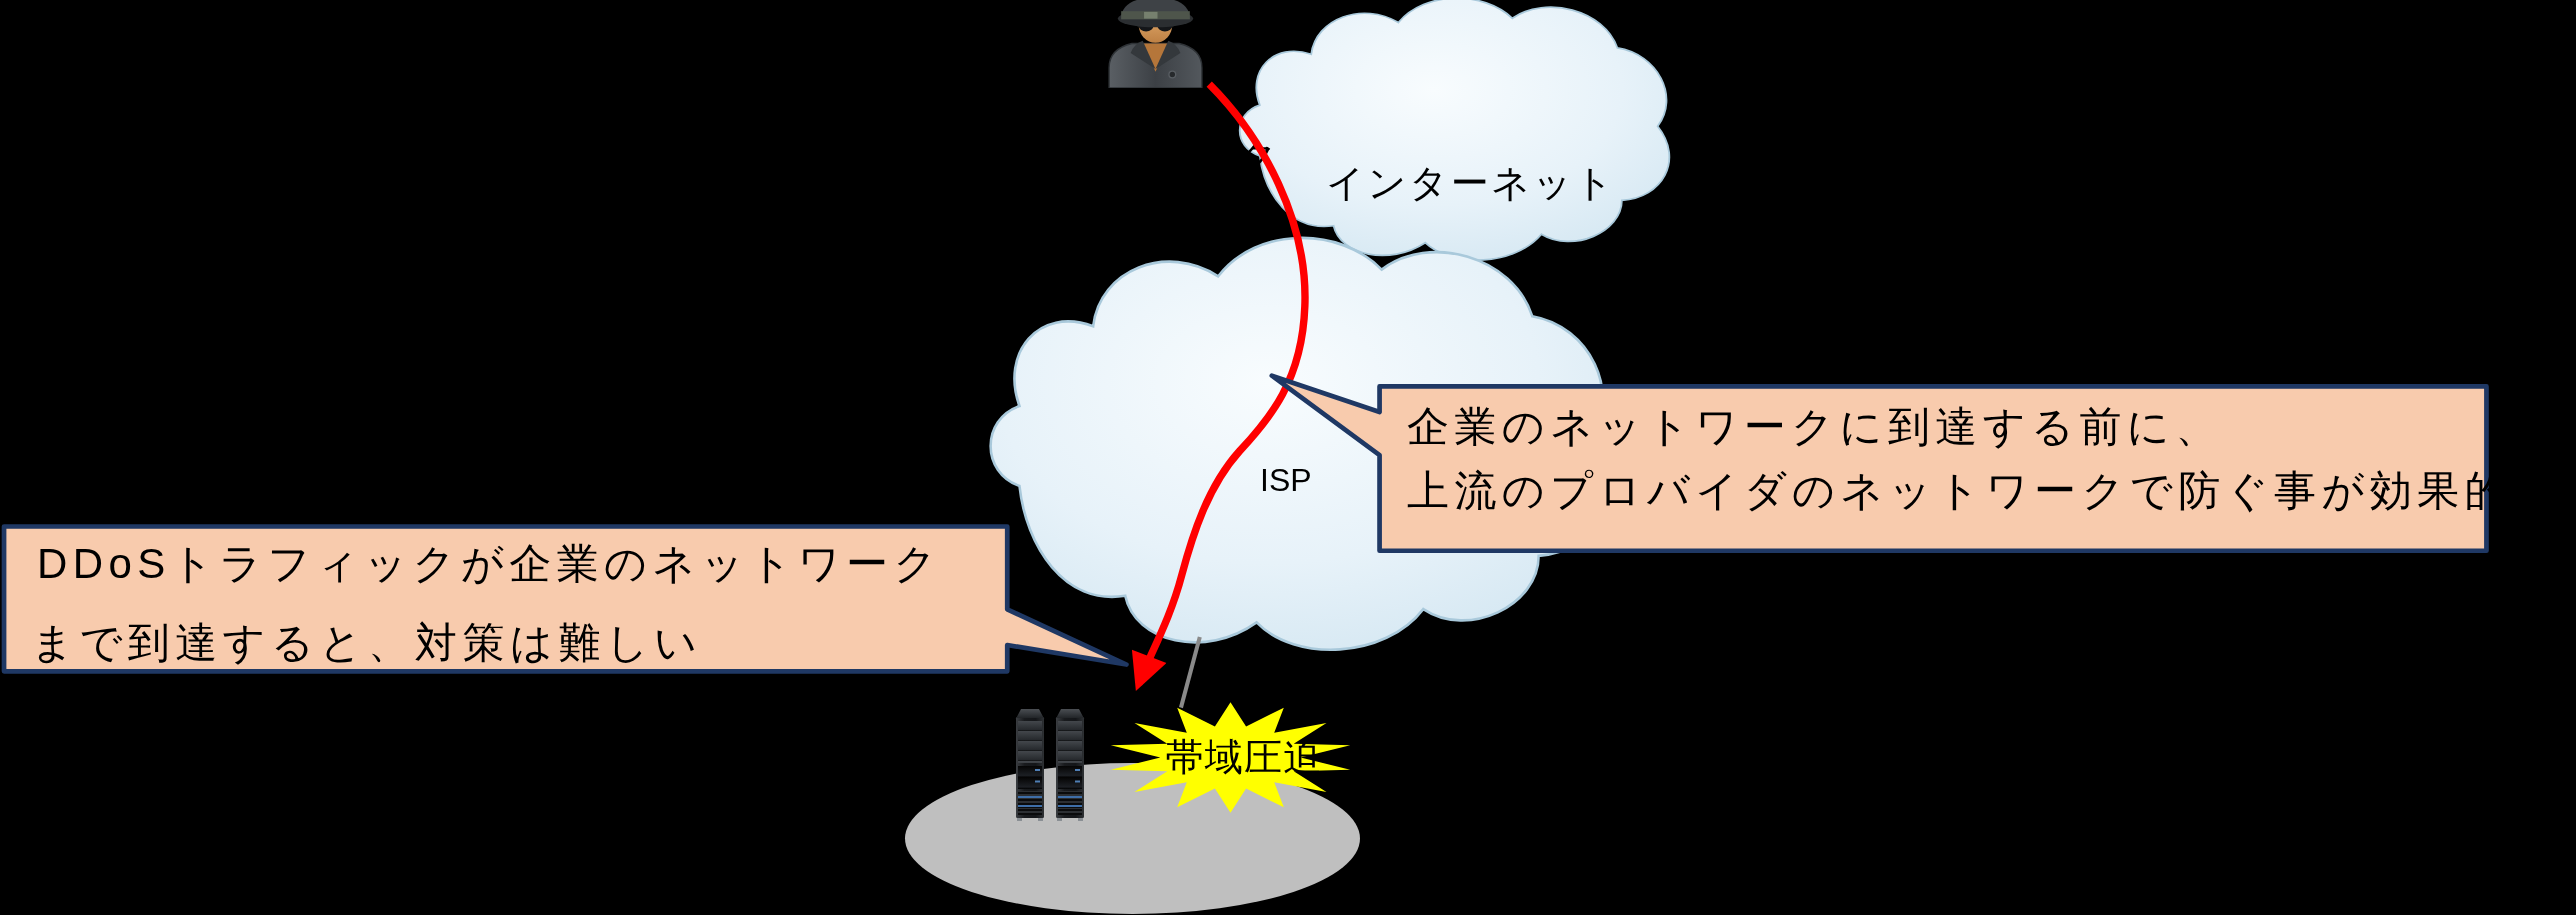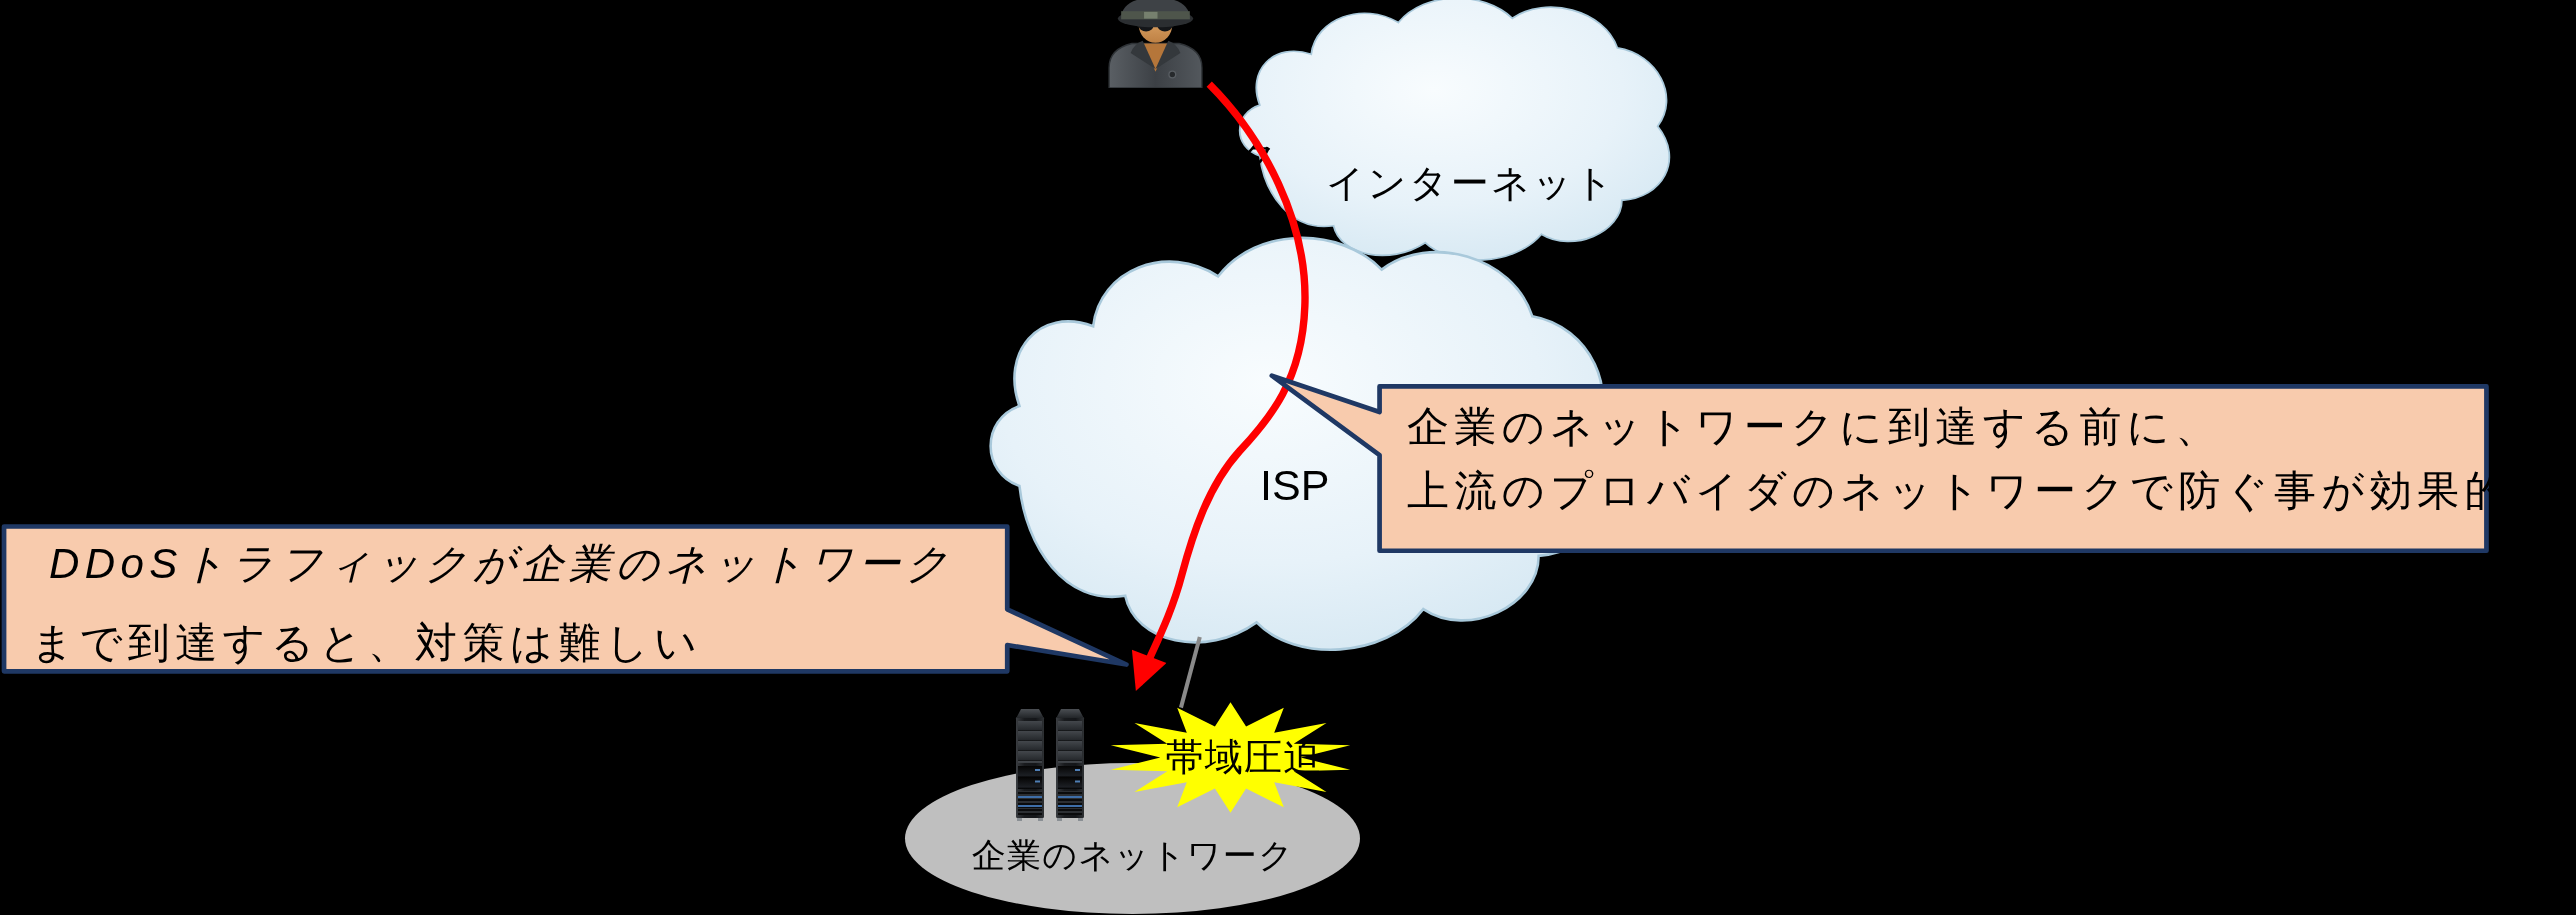--- a/index.html
+++ b/index.html
@@ -119,26 +119,25 @@
     <ellipse cx="95" cy="40" rx="11" ry="8" fill="#141619"></ellipse>
     <ellipse cx="81" cy="29" rx="56" ry="13" fill="#2B2E31"></ellipse>
     <path d="M30,30 Q30,-2 81,-2 Q132,-2 132,30 Z" fill="#3E4246"></path>
     <rect x="30" y="18" width="102" height="12" fill="#4E554B"></rect>
     <rect x="64" y="19" width="20" height="10" fill="#76806E"></rect>
     <circle cx="106" cy="112" r="5" fill="#26292C" stroke="#595E63" stroke-width="2"></circle>
   </svg>
 
   <div class="label center cloud-label" style="left:1471px;top:123px;font-size:38px;letter-spacing:2.7px;">インターネット</div>
 
-  <div class="label cloud-label" style="left:1260px;top:423px;font-size:43px;">ISP</div>
+  <div class="label cloud-label" style="left:1260px;top:423px;font-size:32px;">ISP</div>
 
   <div class="label center" style="left:1244px;top:738px;font-size:38px;letter-spacing:1.3px;z-index:8;">帯域圧迫</div>
 
-  <div class="label center" style="left:1133px;top:838px;font-size:34px;letter-spacing:1.3px;z-index:8;">企業のネットワーク</div>
 
   <div class="callout-line" style="left:1407px;top:406px;">企業のネットワークに到達する前に、</div>
   <div class="callout-line" style="left:1407px;top:470px;">上流のプロバイダのネットワークで防ぐ事が効果的</div>
 
-  <div class="callout-line" style="left:49px;top:543px;font-style:italic;">DDoSトラフィックが企業のネットワーク</div>
+  <div class="callout-line" style="left:37px;top:543px;">DDoSトラフィックが企業のネットワーク</div>
   <div class="callout-line" style="left:31px;top:622px;">まで到達すると、対策は難しい</div>
 
 </div>
 
 
 </body></html>

